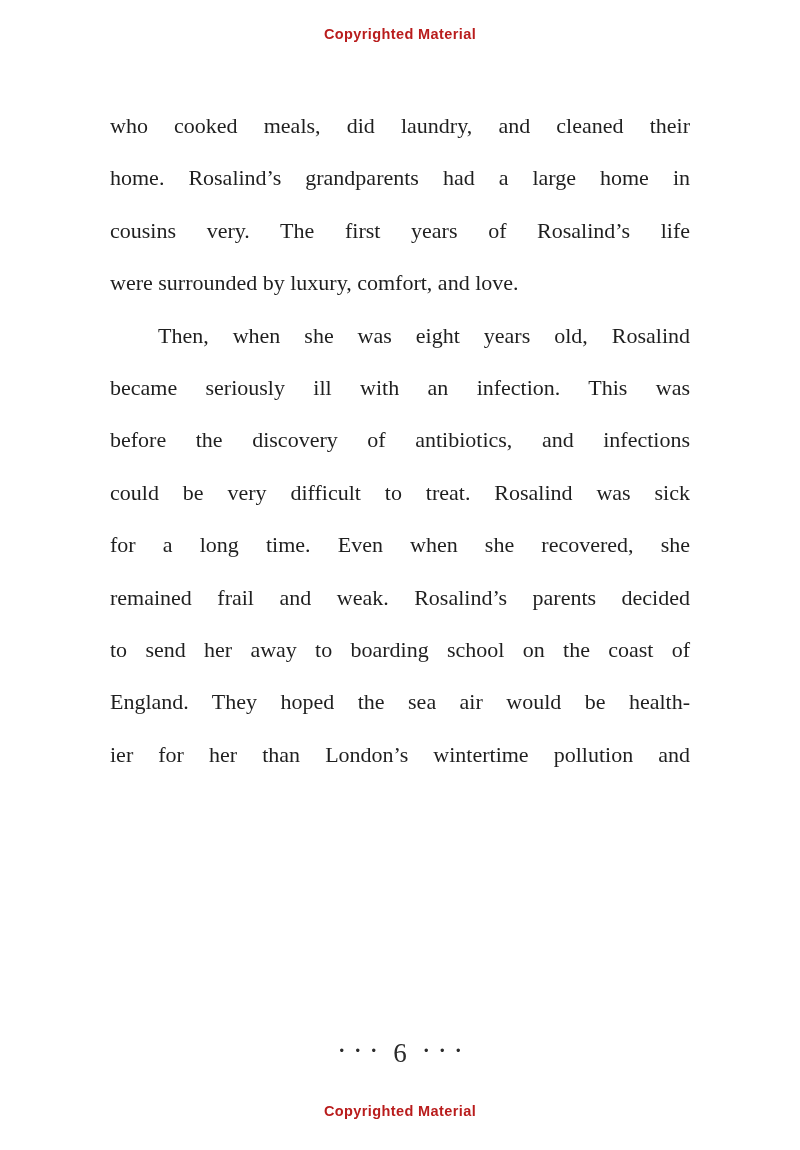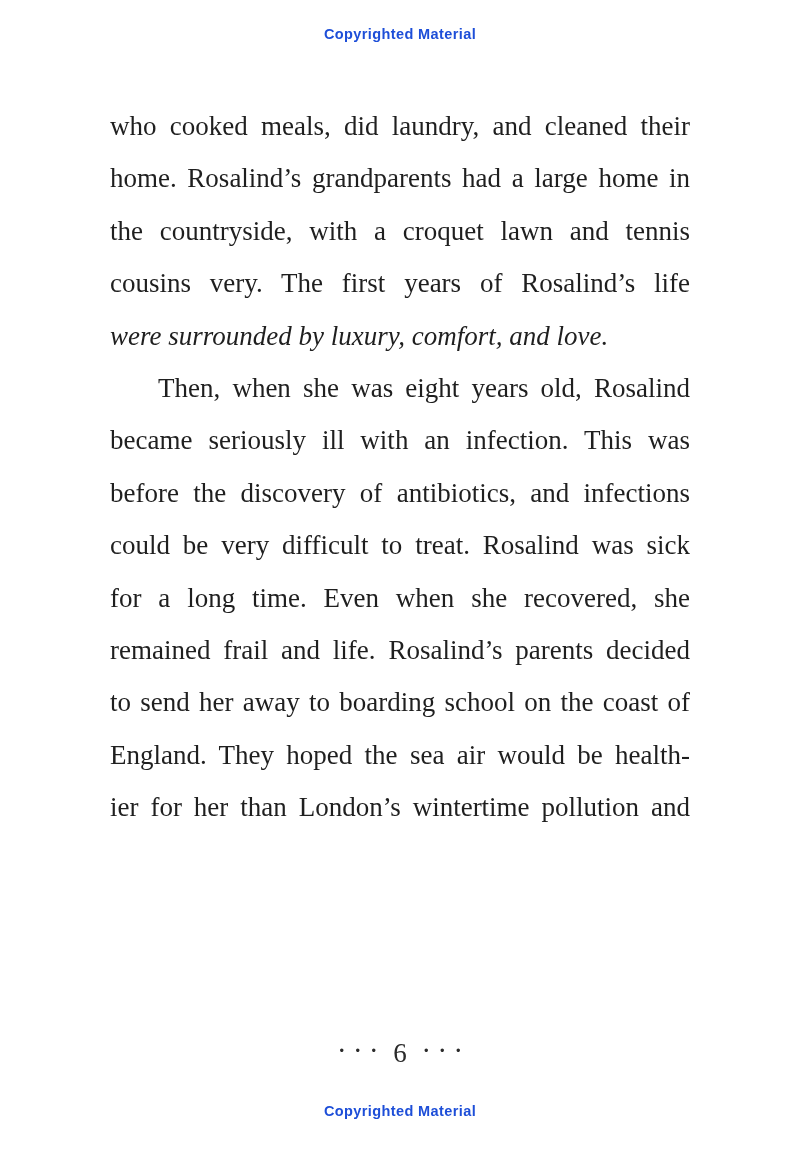--- a/index.html
+++ b/index.html
@@ -17,44 +17,43 @@
   }
   .notice {
     position: absolute;
     left: 0;
     width: 100%;
     text-align: center;
     font-family: "Liberation Sans", sans-serif;
     font-weight: 700;
     font-size: 14.5px;
     letter-spacing: 0.4px;
-    color: #1d4ed8;
+    color: #b91c1c;
   }
   .notice-top { top: 26px; }
   .notice-bottom { top: 1103px; }
 
   .body-text {
     position: absolute;
     left: 110px;
     top: 100px;
     width: 580px;
     color: #1f1f1f;
   }
   .line {
     height: 52.4px;
     line-height: 52.4px;
-    font-size: 27px;
+    font-size: 22px;
     white-space: normal;
     text-align: justify;
     text-align-last: justify;
   }
   .line.pl {              
     text-align: left;
     text-align-last: left;
-    font-style: italic;
   }
   .line.ind {             
     text-indent: 48px;
   }
 
   .footer-folio {
     position: absolute;
     left: 0;
     top: 1036px;
     width: 100%;
@@ -82,29 +81,28 @@
 </head>
 <body>
 
 <div class="page">
 
   <div class="notice notice-top">Copyrighted Material</div>
 
   <div class="body-text">
     <div class="line">who cooked meals, did laundry, and cleaned their</div>
     <div class="line">home. Rosalind’s grandparents had a large home in</div>
-    <div class="line">the countryside, with a croquet lawn and tennis</div>
     <div class="line">cousins very. The first years of Rosalind’s life</div>
     <div class="line pl">were surrounded by luxury, comfort, and love.</div>
     <div class="line ind">Then, when she was eight years old, Rosalind</div>
     <div class="line">became seriously ill with an infection. This was</div>
     <div class="line">before the discovery of antibiotics, and infections</div>
     <div class="line">could be very difficult to treat. Rosalind was sick</div>
     <div class="line">for a long time. Even when she recovered, she</div>
-    <div class="line">remained frail and life. Rosalind’s parents decided</div>
+    <div class="line">remained frail and weak. Rosalind’s parents decided</div>
     <div class="line">to send her away to boarding school on the coast of</div>
     <div class="line">England. They hoped the sea air would be health-</div>
     <div class="line">ier for her than London’s wintertime pollution and</div>
   </div>
 
   <div class="footer-folio">
     <span class="folio-dots">···</span>
     <span class="folio-number">6</span>
     <span class="folio-dots">···</span>
   </div>

